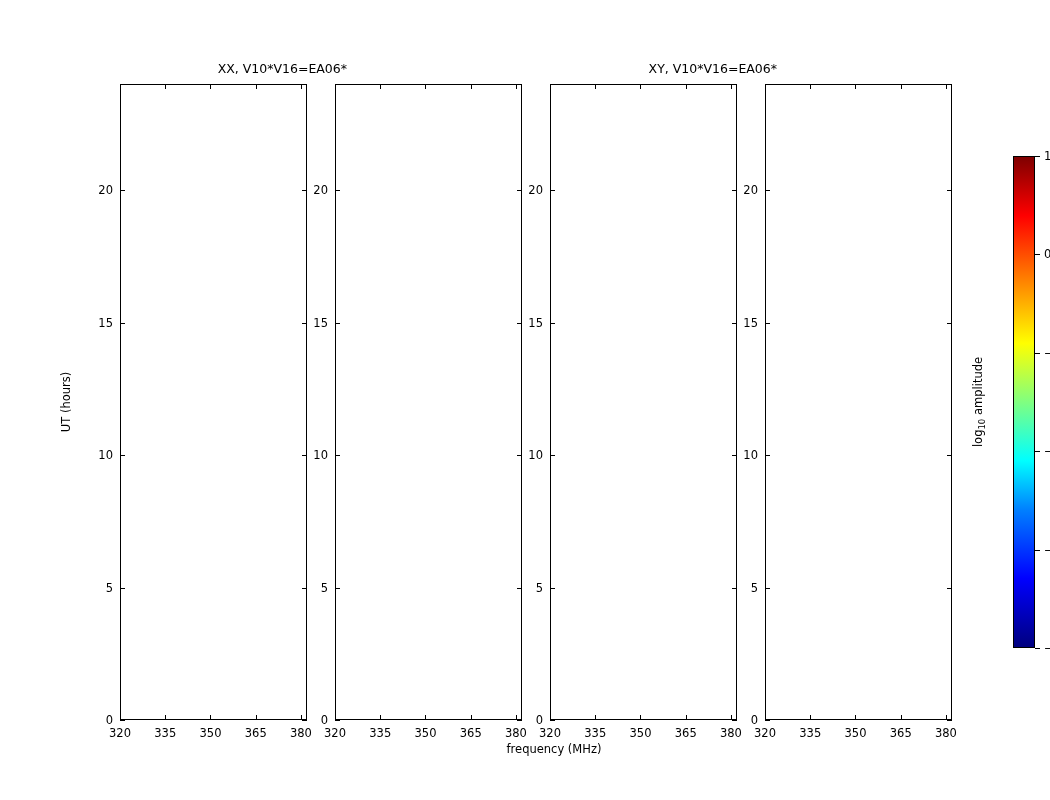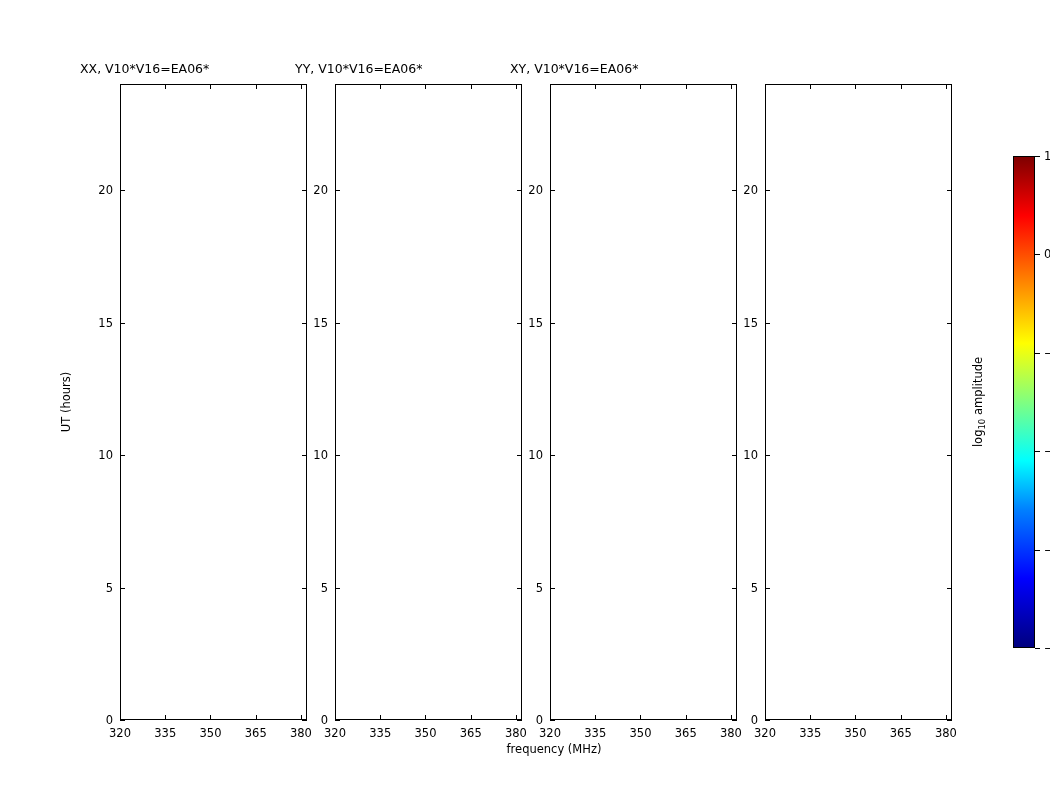--- a/index.html
+++ b/index.html
@@ -43,21 +43,21 @@
     height: 100%;
     border: 1px solid #000000;
     background: #ffffff;
     box-sizing: border-box;
   }
   .panel-title {
     position: absolute;
     left: -40px;
     width: calc(100% + 80px);
     top: -23px;
-    text-align: left;
+    text-align: right;
     font-size: 12.5px;
     color: #000;
     white-space: nowrap;
   }
   
   .ytick {
     position: absolute;
     left: 0;
     width: 5px;
     height: 1px;
@@ -215,21 +215,20 @@
         <div class="xtick-t" style="left: 135.726px;"></div>
         <div class="xtick-label" style="left: 135.726px;">365</div>
         <div class="xtick" style="left: 180.968px;"></div>
         <div class="xtick-t" style="left: 180.968px;"></div>
         <div class="xtick-label" style="left: 180.968px;">380</div>
       </div>
   </div>
 
   <div class="panel" id="panel-1" style="left:335px; width:187px;">
     <div class="axes-frame"></div>
-    <div class="panel-title">YY, V10*V16=EA06*</div>
     <div class="ticks">
         <div class="ytick" style="top: 636px;"></div>
         <div class="ytick-r" style="top: 636px;"></div>
         <div class="ytick-label" style="top: 636px;">0</div>
         <div class="ytick" style="top: 503.5px;"></div>
         <div class="ytick-r" style="top: 503.5px;"></div>
         <div class="ytick-label" style="top: 503.5px;">5</div>
         <div class="ytick" style="top: 371px;"></div>
         <div class="ytick-r" style="top: 371px;"></div>
         <div class="ytick-label" style="top: 371px;">10</div>

